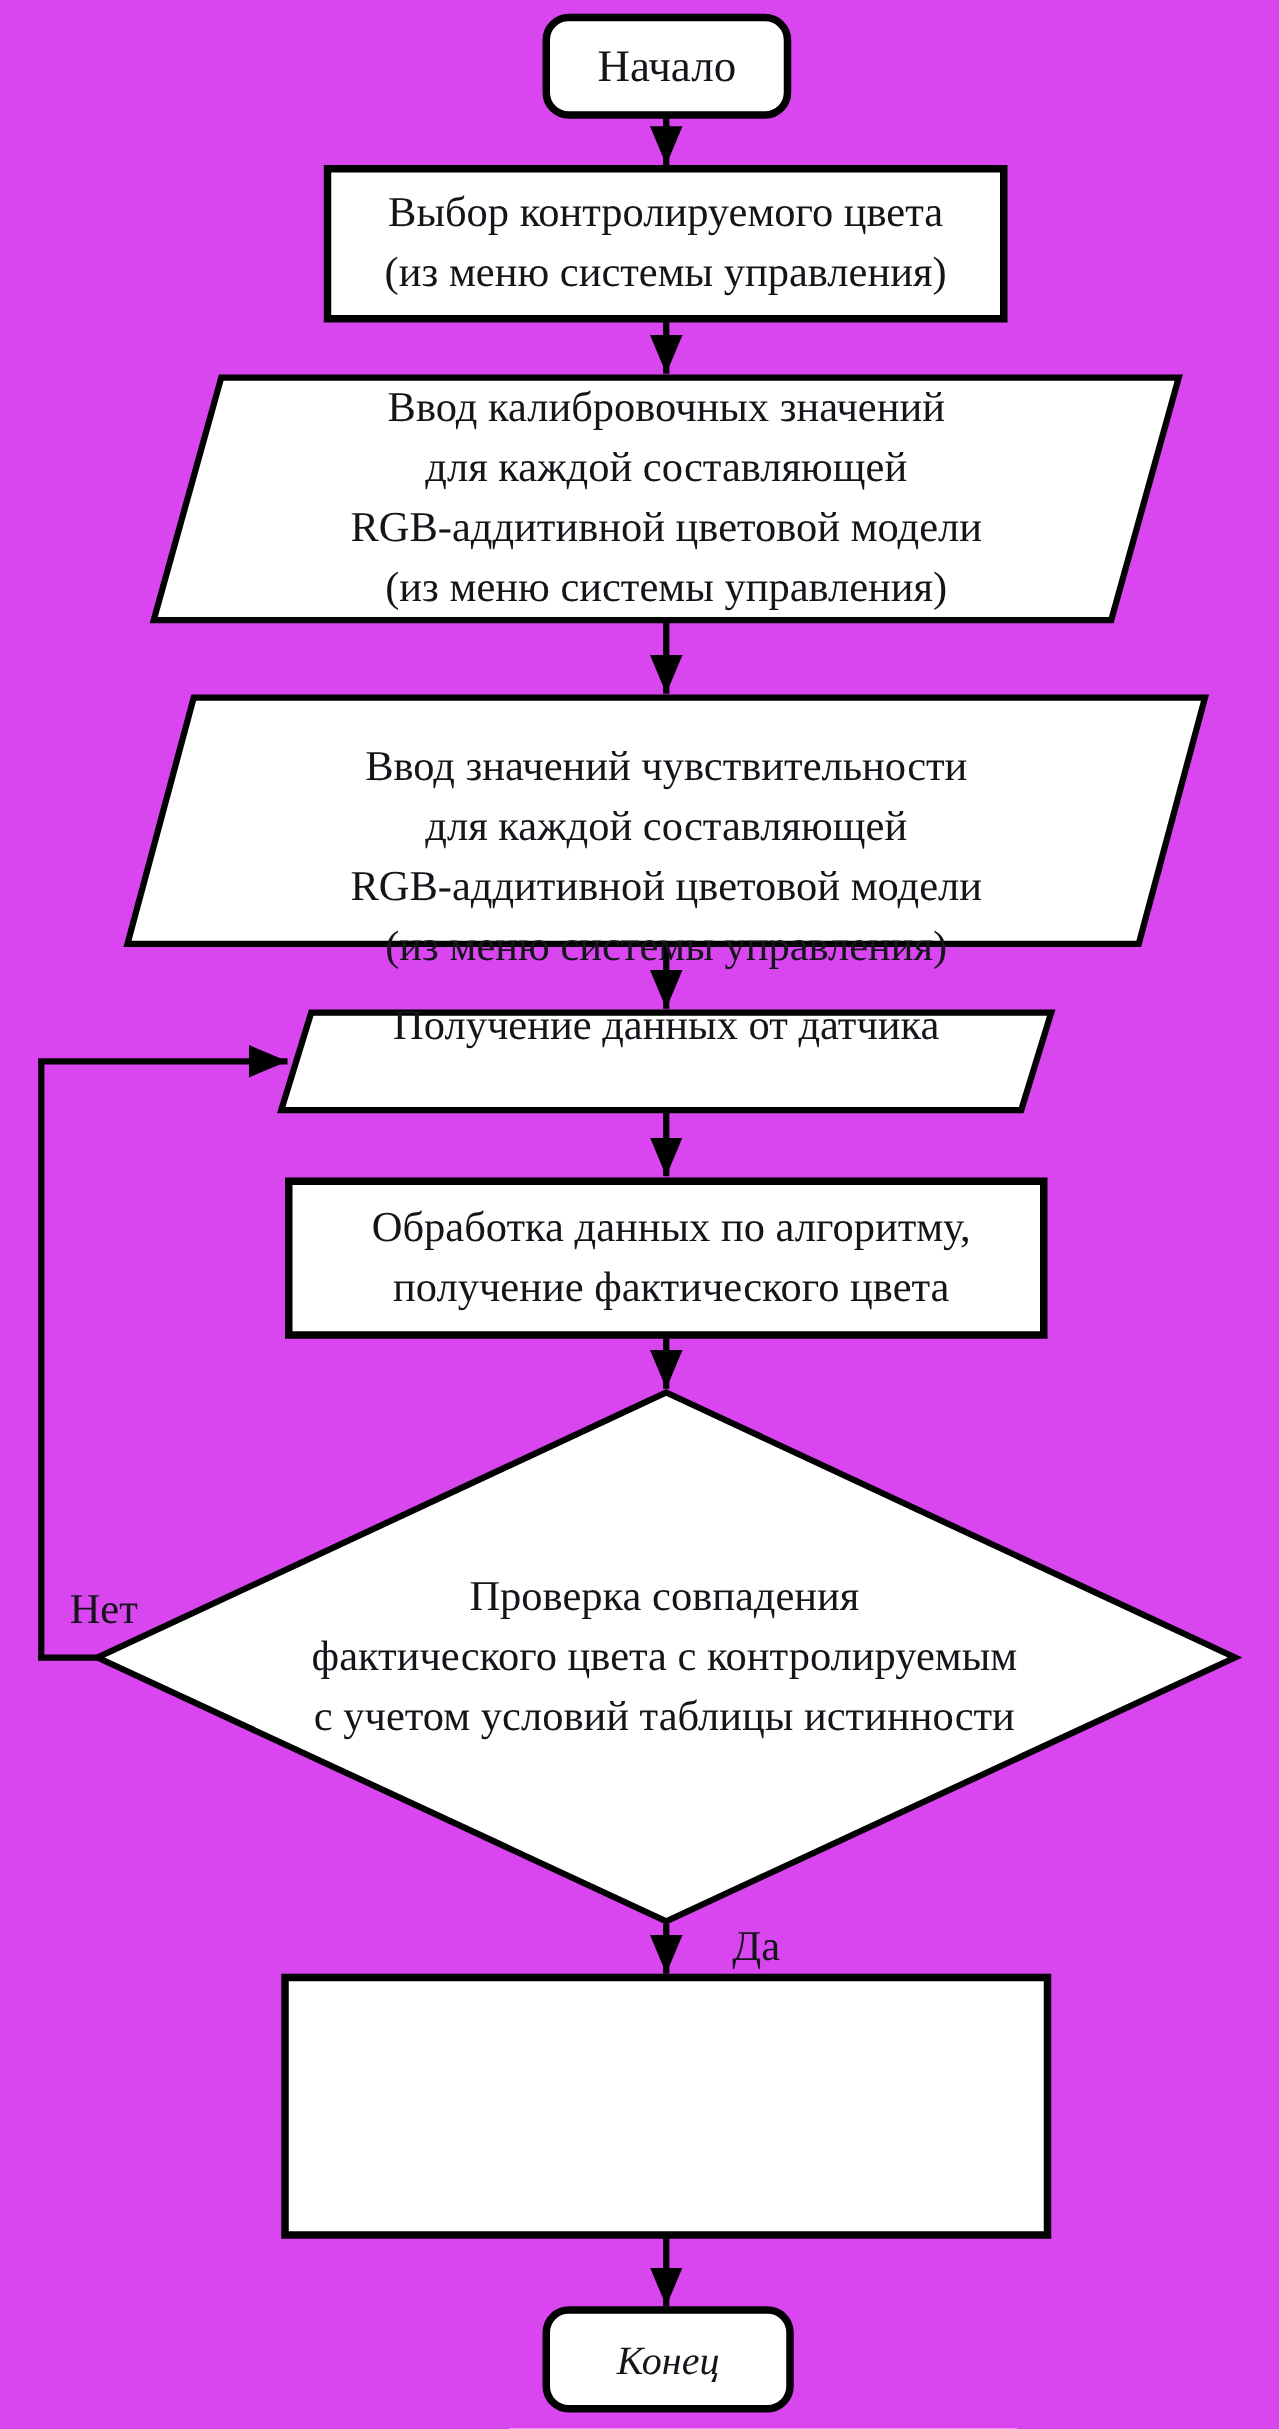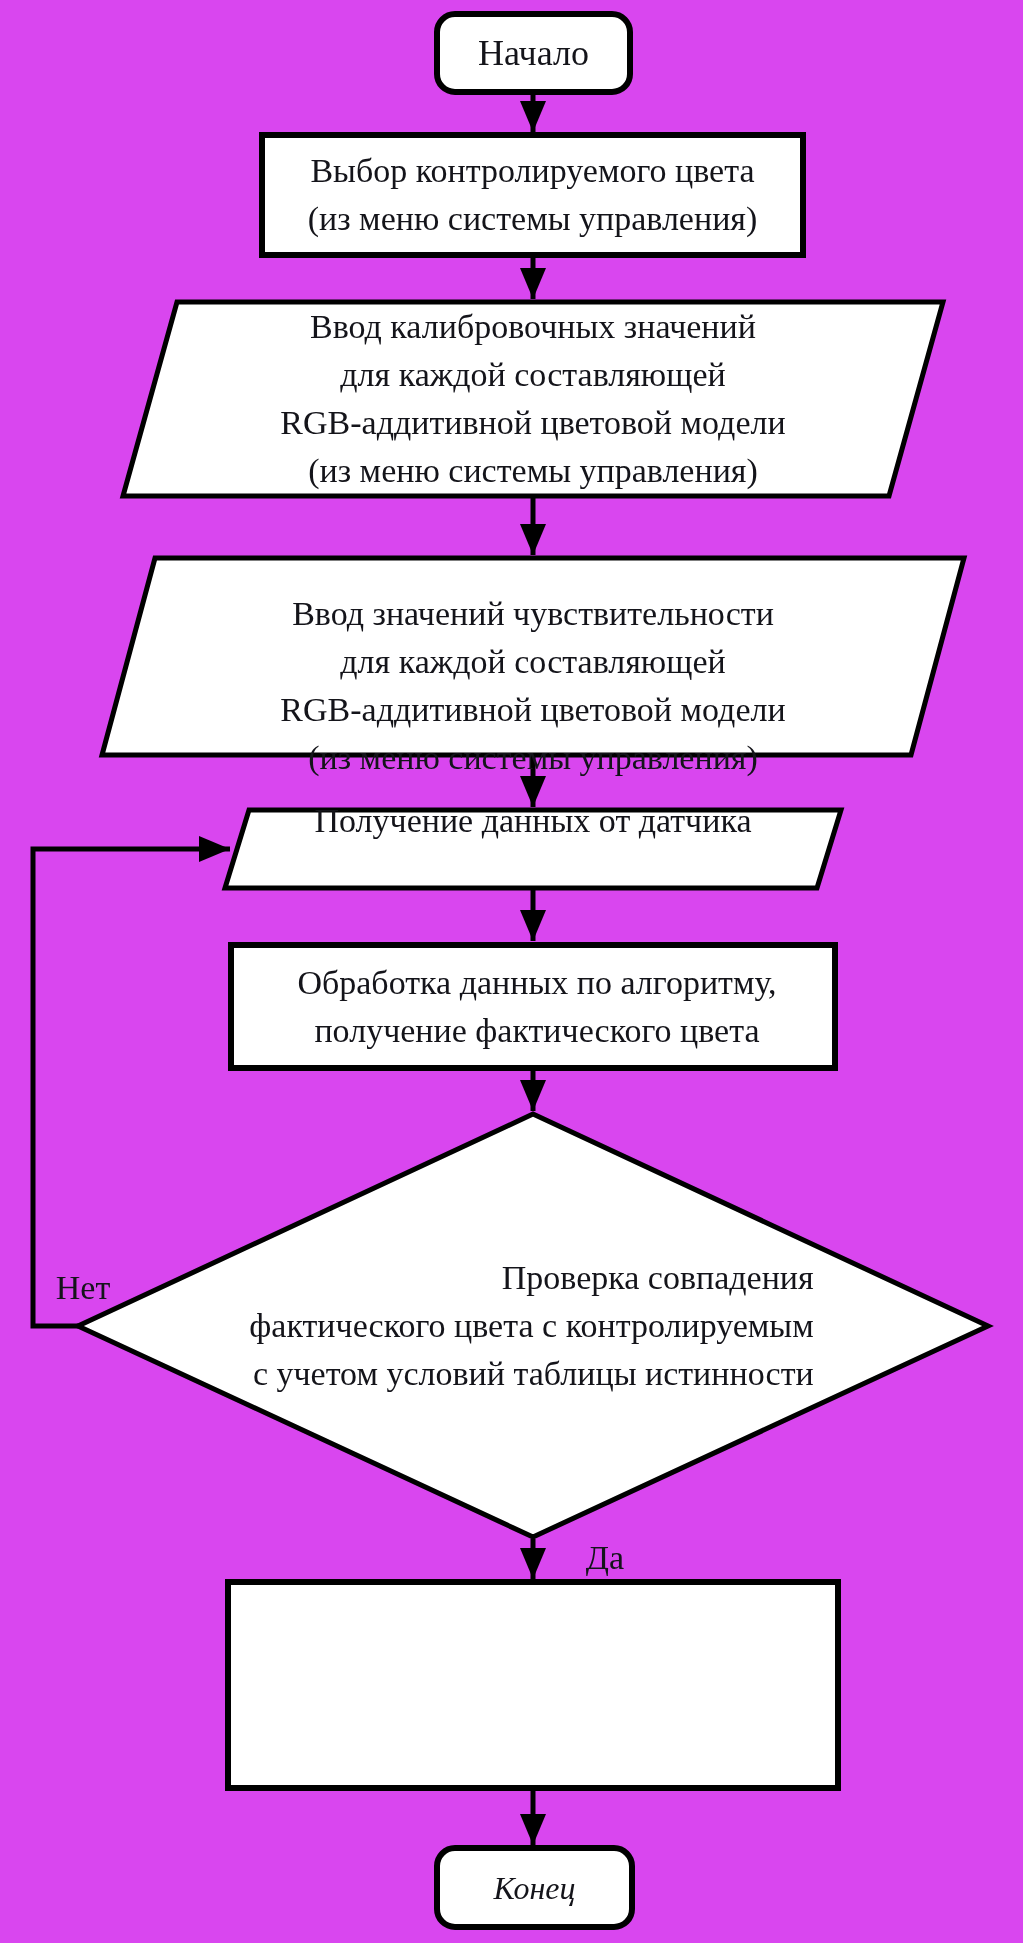--- a/index.html
+++ b/index.html
@@ -24,21 +24,21 @@
     font-size: 34px;
     line-height: 48px;
     color: #14141a;
   }
   .lbl-start   { left: 437px; top: 14px;   width: 193px; height: 78px;  font-size: 36px; }
   .lbl-box1    { left: 262px; top: 135px;  width: 541px; height: 120px; }
   .lbl-para1   { left: 123px; top: 302px;  width: 820px; height: 194px; }
   .lbl-para2   { left: 102px; top: 558px;  width: 862px; height: 197px; margin-top: 29px; }
   .lbl-para3   { left: 225px; top: 782px;  width: 616px; height: 78px;  }
   .lbl-box2    { left: 235px; top: 945px;  width: 604px; height: 123px; }
-  .lbl-diamond { left: 75px;  top: 1114px; width: 913px; height: 423px; text-align: right; }
+  .lbl-diamond { left: 75px;  top: 1114px; width: 913px; height: 423px; }
   .lbl-box3    { left: 228px; top: 1582px; width: 610px; height: 206px; }
   .lbl-end     { left: 437px; top: 1848px; width: 195px; height: 79px;  font-size: 32px; font-style: italic; }
   .lbl-no      { left: 38px;  top: 1240px; width: 90px;  height: 48px; margin-top: 24px;  }
   .lbl-yes     { left: 570px; top: 1534px; width: 70px;  height: 48px;  }
 </style>
 </head>
 <body>
 
 <div class="canvas">
 

